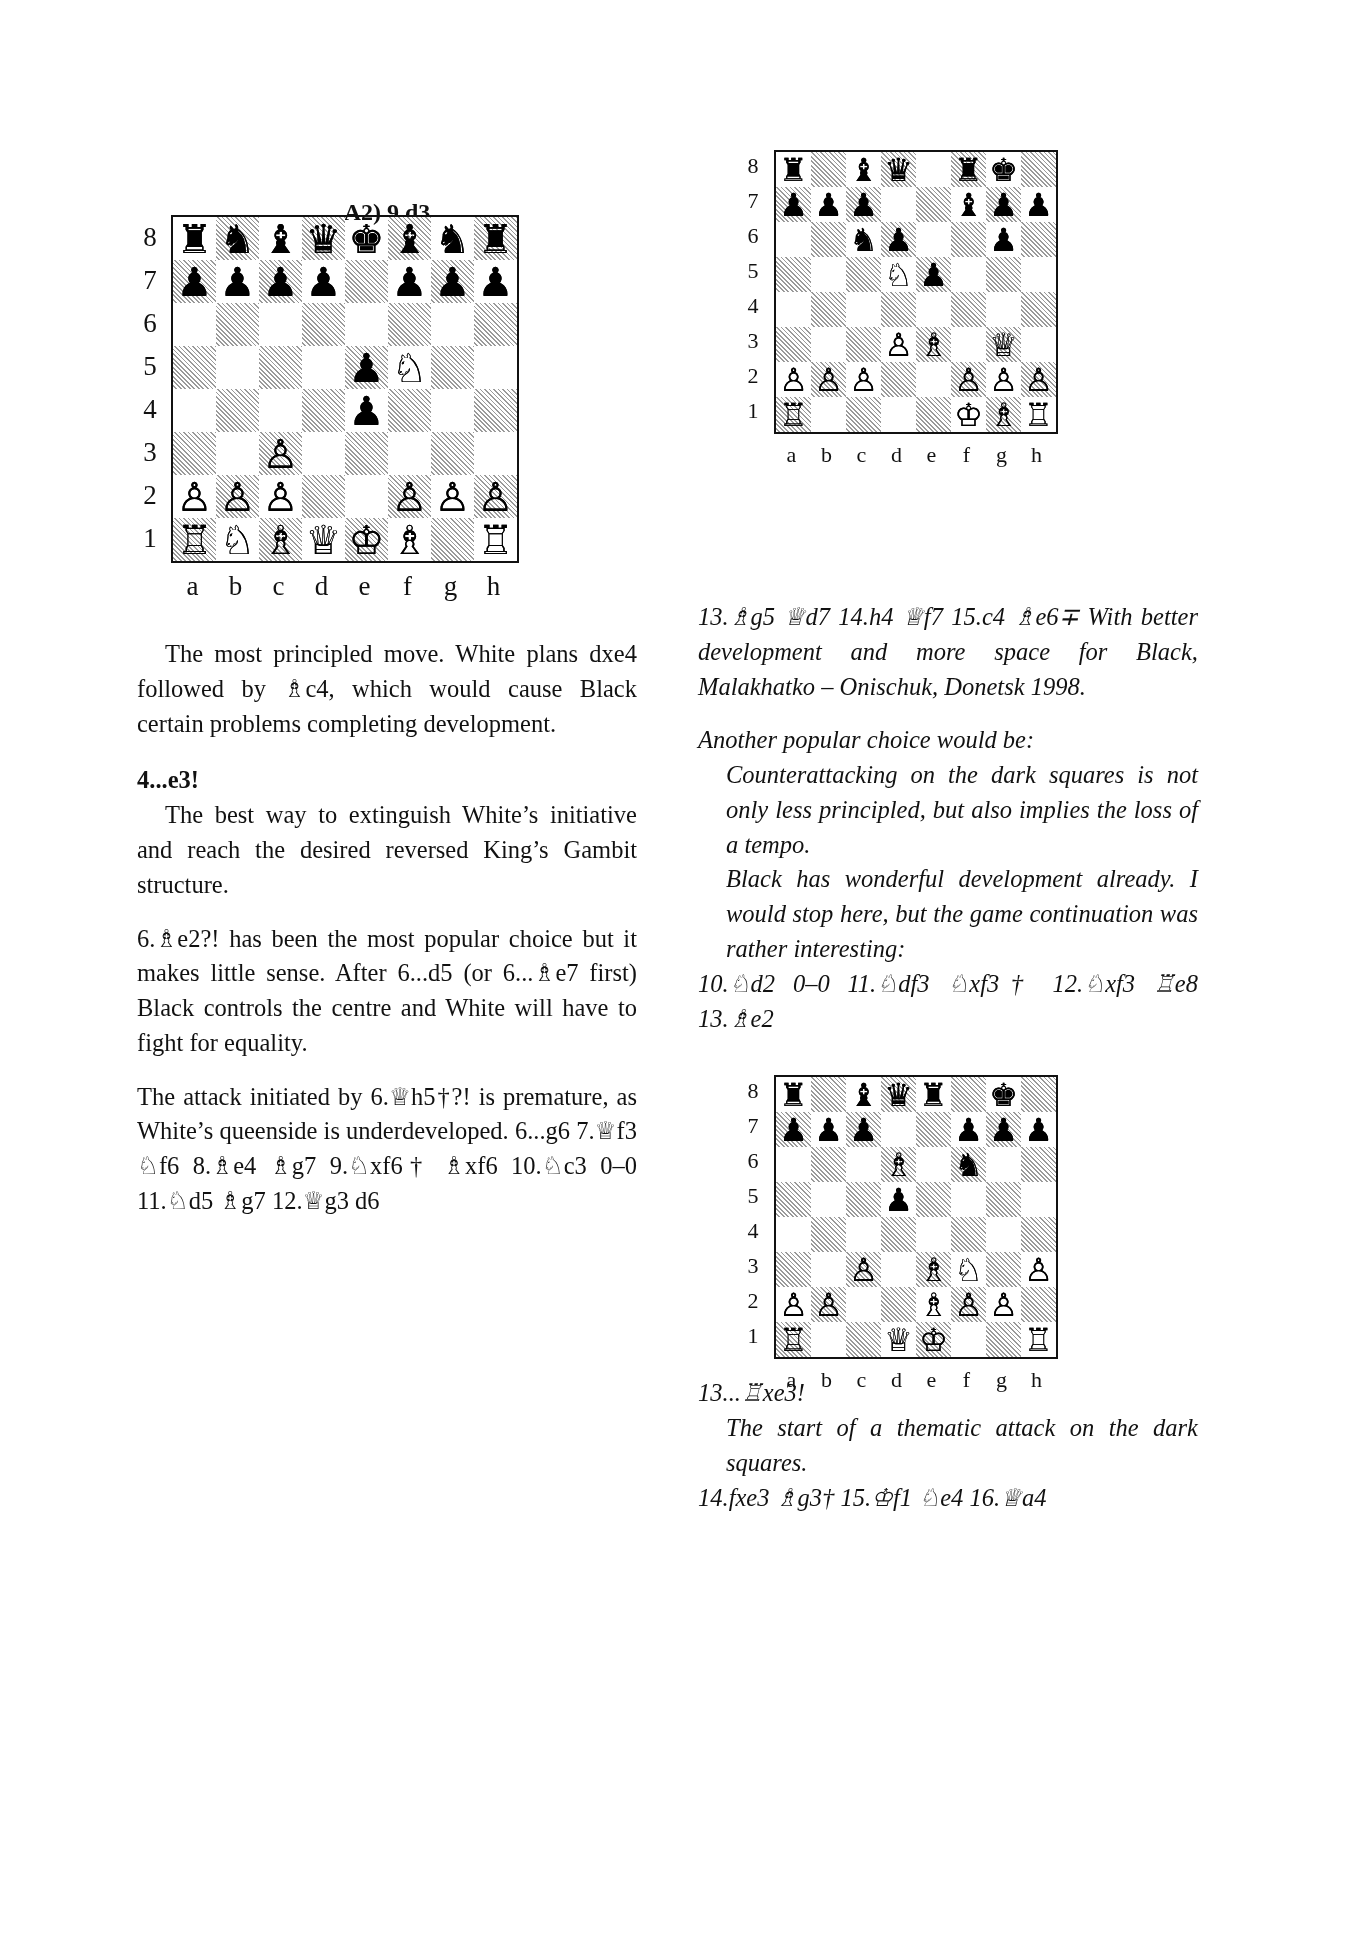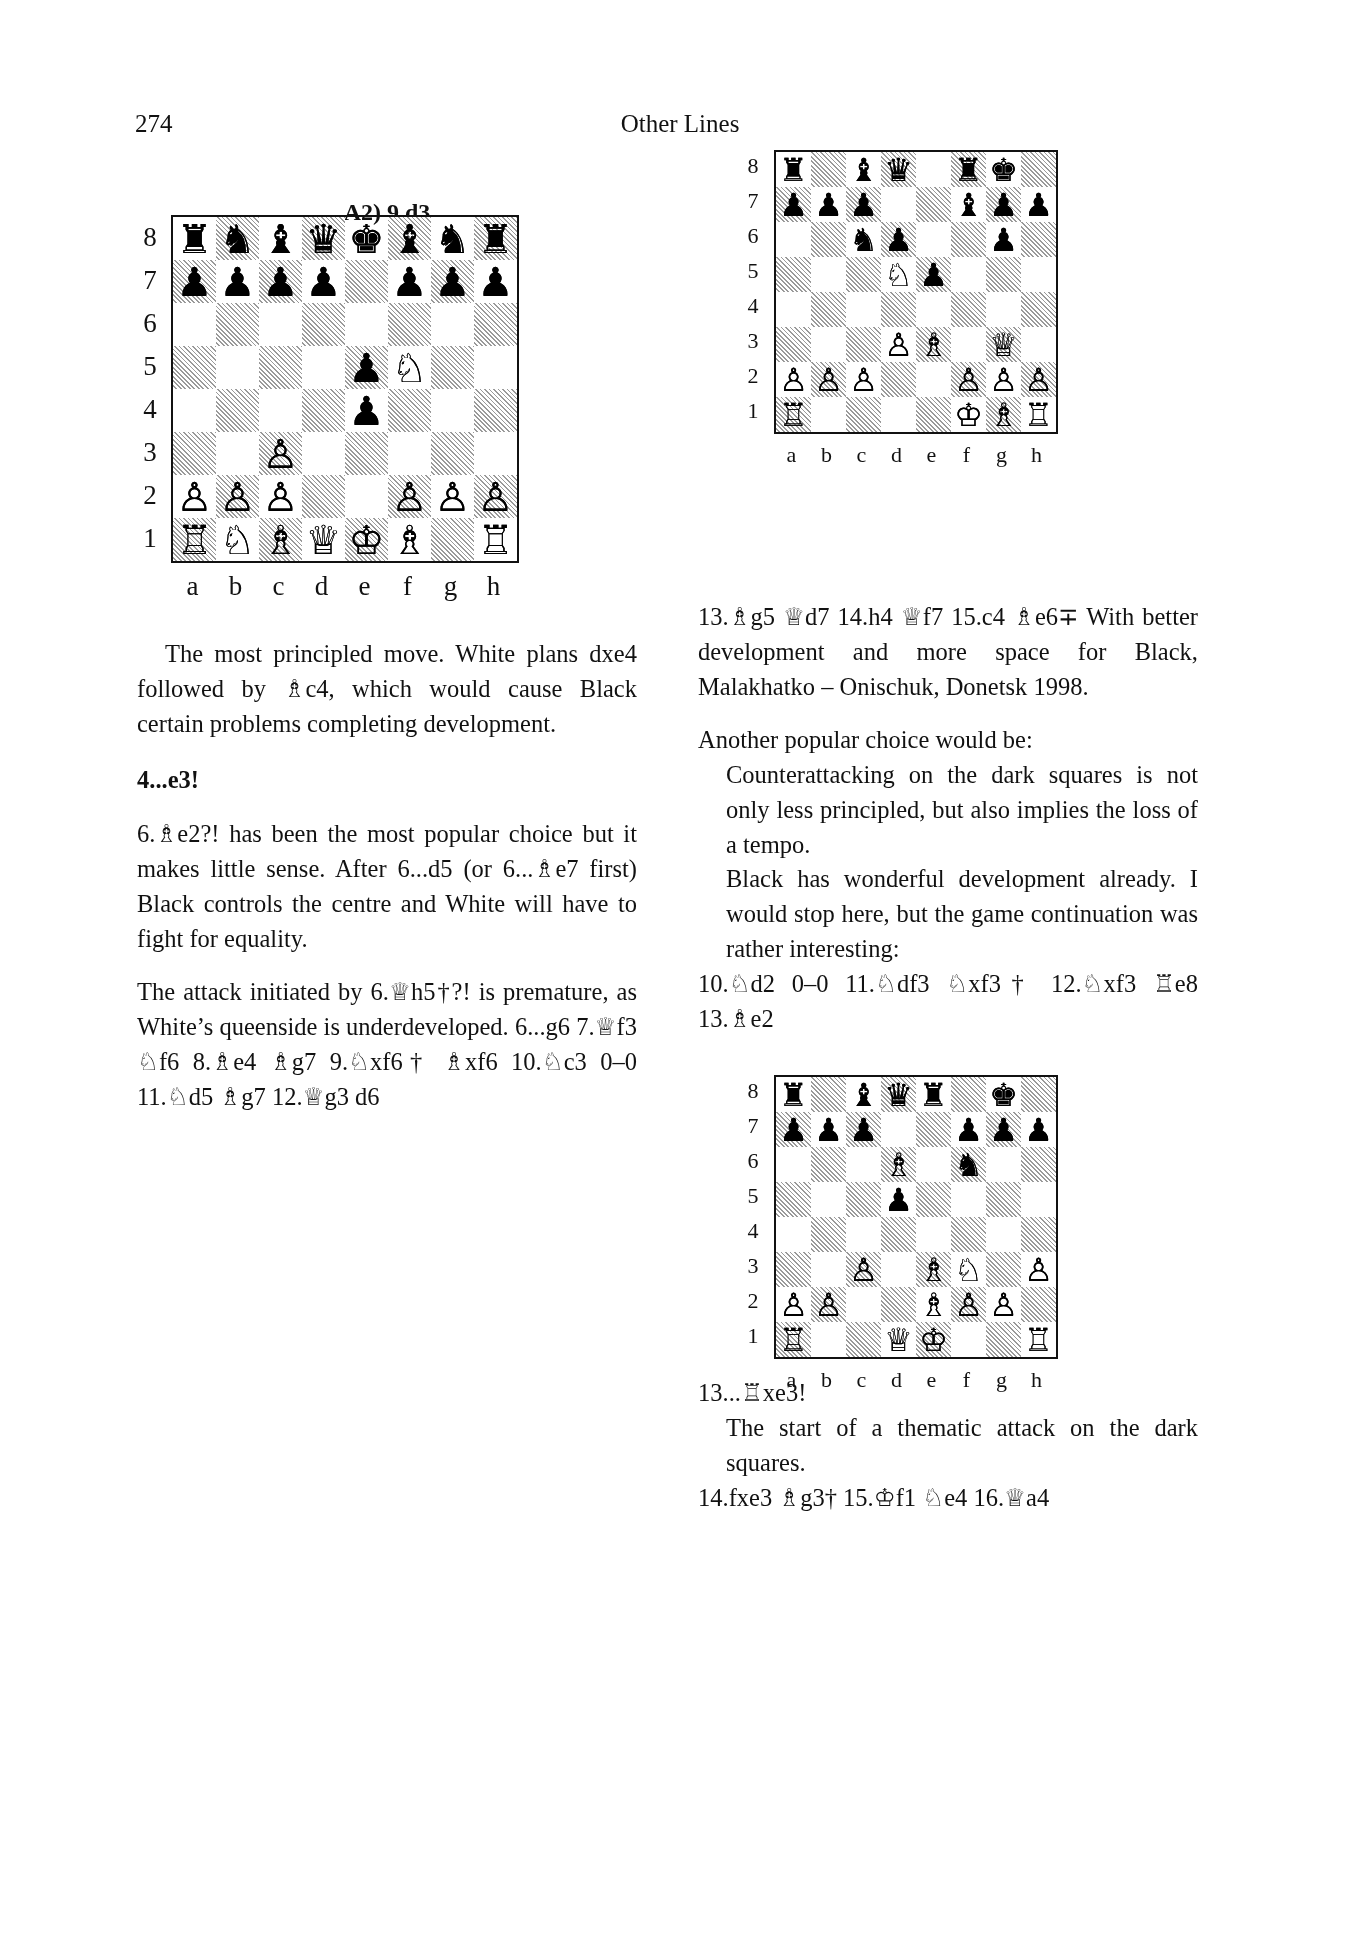--- a/index.html
+++ b/index.html
@@ -42,21 +42,21 @@
   }
   
   .col {
     position: absolute;
     width: 500px;
     font-size: 24.5px;
     line-height: 1.42;
     text-align: justify;
   }
   .col-left  { left: 137px;  top: 195px; }
-  .col-right { left: 698px;  top: 195px; }
+  .col-right { left: 698px;  top: 195px; font-style: italic; }
 
   .sec-title {
     text-align: center;
     font-weight: bold;
     font-size: 24px;
     margin: 0 0 8px 0;
   }
   p {
     margin: 0;
     text-indent: 28px;
@@ -114,33 +114,30 @@
   
   #boardA-wrap { position: absolute; left: 137px; top: 215px; }
   #boardB-wrap { position: absolute; left: 740px; top: 150px; }
   #boardC-wrap { position: absolute; left: 740px; top: 1075px; }
 </style>
 </head>
 <body>
 
 <div class="page">
 
-  <div class="header">
-    <div class="folio">274</div>
-    <div class="running-title">Other Lines</div>
-  </div>
 
   <div class="col col-left">
 
     <div class="sec-title">A2) 9.d3</div>
 
     <div style="height:400px"></div>
 
     <p>The most principled move. White plans dxe4 followed by ♗c4, which would cause Black certain problems completing development.</p>
     <p class="move-head">4...e3!</p>
+    <p>The best way to extinguish White’s initiative and reach the desired reversed King’s Gambit structure.</p>
     <p class="noindent space-before">6.♗e2?! has been the most popular choice but it makes little sense. After 6...d5 (or 6...♗e7 first) Black controls the centre and White will have to fight for equality.</p>
     <p class="noindent space-before">The attack initiated by 6.♕h5†?! is premature, as White’s queenside is underdeveloped. 6...g6 7.♕f3 ♘f6 8.♗e4 ♗g7 9.♘xf6† ♗xf6 10.♘c3 0–0 11.♘d5 ♗g7 12.♕g3 d6</p>
   </div>
 
   <div class="col col-right">
 
     <div style="height:405px"></div>
 
     <p class="noindent">13.♗g5 ♕d7 14.h4 ♕f7 15.c4 ♗e6∓ With better development and more space for Black, Malakhatko – Onischuk, Donetsk 1998.</p>
     <p class="noindent space-before">Another popular choice would be:</p>

